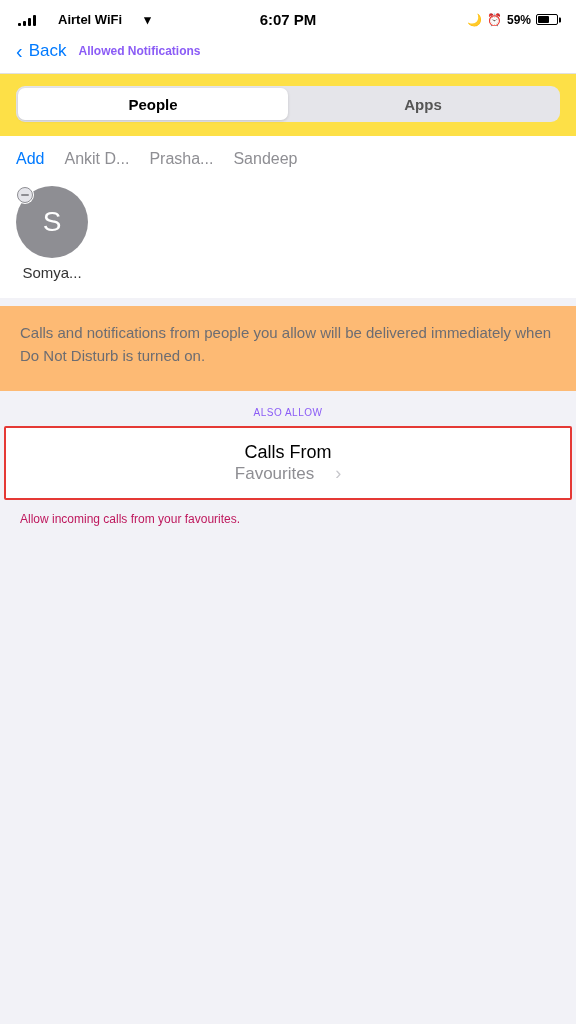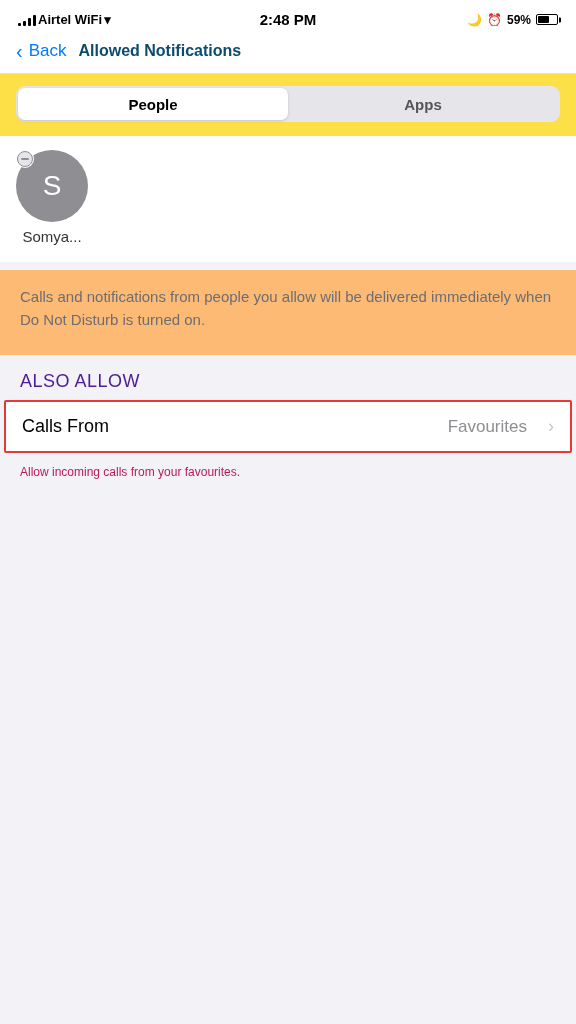--- a/index.html
+++ b/index.html
@@ -15,21 +15,21 @@
     
     .status-bar {
       display: flex;
       justify-content: space-between;
       align-items: center;
       padding: 12px 18px 6px;
       background: #fff;
       font-size: 13px;
       font-weight: 600;
     }
-    .status-left { display: flex; align-items: center; gap: 2px; }
+    .status-left { display: flex; align-items: center; gap: 22px; }
     .status-center { position: absolute; left: 50%; transform: translateX(-50%); font-size: 15px; font-weight: 600; }
     .status-right { display: flex; align-items: center; gap: 5px; font-size: 12px; }
     .signal-bars { display: flex; align-items: flex-end; gap: 2px; height: 12px; }
     .bar { background: #000; border-radius: 1px; width: 3px; }
     .bar1 { height: 3px; }
     .bar2 { height: 5px; }
     .bar3 { height: 8px; }
     .bar4 { height: 11px; }
     .wifi-icon { font-size: 13px; }
     .battery-container { display: flex; align-items: center; gap: 3px; }
@@ -76,23 +76,23 @@
       cursor: pointer;
       gap: 4px;
     }
     .chevron-left {
       font-size: 20px;
       line-height: 1;
       color: #007aff;
       margin-right: 2px;
     }
     .nav-title {
-      font-size: 16px;
+      font-size: 12px;
       font-weight: 700;
-      color: #0c4a6e;
+      color: #8b5cf6;
       margin-left: 12px;
     }
 
     
     .segmented-container {
       background: #fde047;
       padding: 12px 16px 14px;
     }
     .segmented-control {
       display: flex;
@@ -204,36 +204,38 @@
     }
     .description-text {
       font-size: 15px;
       color: #6d6d72;
       line-height: 1.5;
     }
 
     
     .also-allow-label {
       padding: 16px 20px 8px;
-      font-size: 18px;
+      font-size: 10px;
       font-weight: 500;
-      color: #4c1d95;
+      color: #8b5cf6;
       letter-spacing: 0.5px;
       text-transform: uppercase;
+      text-align: center;
     }
     .calls-from-row {
       background: #fff;
       border: 2px solid #e53935;
       border-radius: 2px;
       padding: 14px 16px;
       display: flex;
       align-items: center;
       justify-content: space-between;
       cursor: pointer;
       margin: 0 4px;
+      flex-direction: column;
     }
     .calls-from-label {
       font-size: 18px;
       font-weight: 500;
       color: #000;
     }
     .calls-from-value {
       display: flex;
       align-items: center;
       gap: 21px;
@@ -262,21 +264,21 @@
   <div class="status-left">
     <div class="signal-bars">
       <div class="bar bar1"></div>
       <div class="bar bar2"></div>
       <div class="bar bar3"></div>
       <div class="bar bar4"></div>
     </div>
     <span>Airtel WiFi</span>
     <span class="wifi-icon">▾</span>
   </div>
-  <div class="status-center">2:48 PM</div>
+  <div class="status-center">6:07 PM</div>
   <div class="status-right">
     <span>🌙</span>
     <span>⏰</span>
     <span>59%</span>
     <div class="battery-container">
       <div class="battery-icon">
         <div class="battery-fill"></div>
       </div>
     </div>
   </div>
@@ -295,20 +297,26 @@
     <div class="segment active">
       <span>People</span>
     </div>
     <div class="segment inactive">
       <span>Apps</span>
     </div>
   </div>
 </div>
 
 <div class="people-card">
+  <div class="contact-tabs">
+    <span class="contact-tab active-tab">Add</span>
+    <span class="contact-tab inactive-tab">Ankit D...</span>
+    <span class="contact-tab inactive-tab">Prasha...</span>
+    <span class="contact-tab inactive-tab">Sandeep</span>
+  </div>
   <div class="contact-item">
     <div class="remove-badge">
       <div class="remove-badge-inner">
         <div class="minus-line"></div>
       </div>
     </div>
     <div class="avatar">
       <span>S</span>
     </div>
     <div class="contact-name">Somya...</div>

